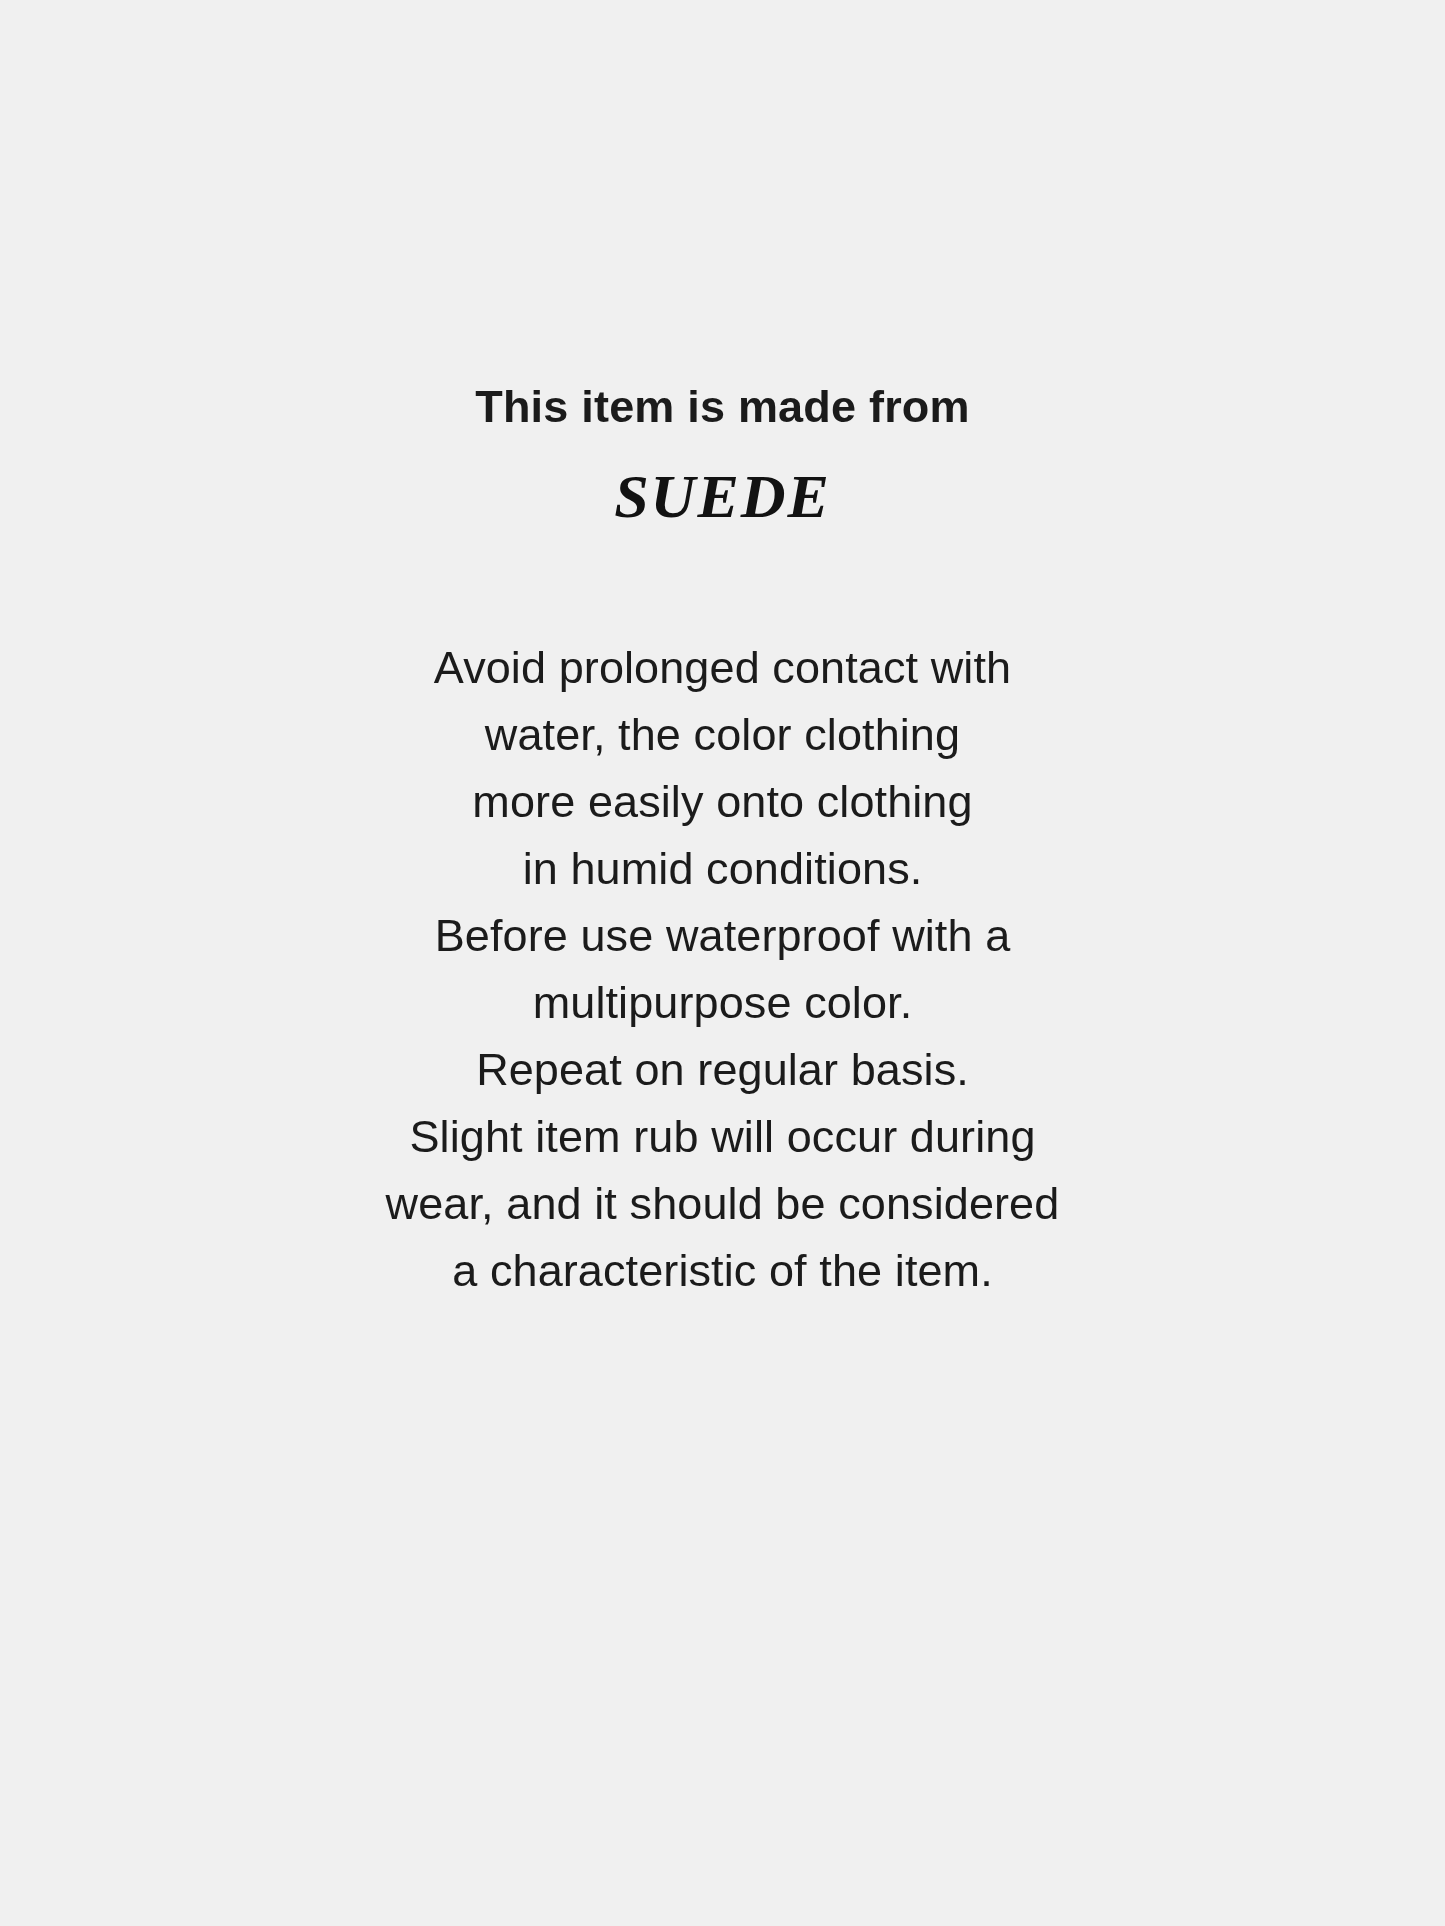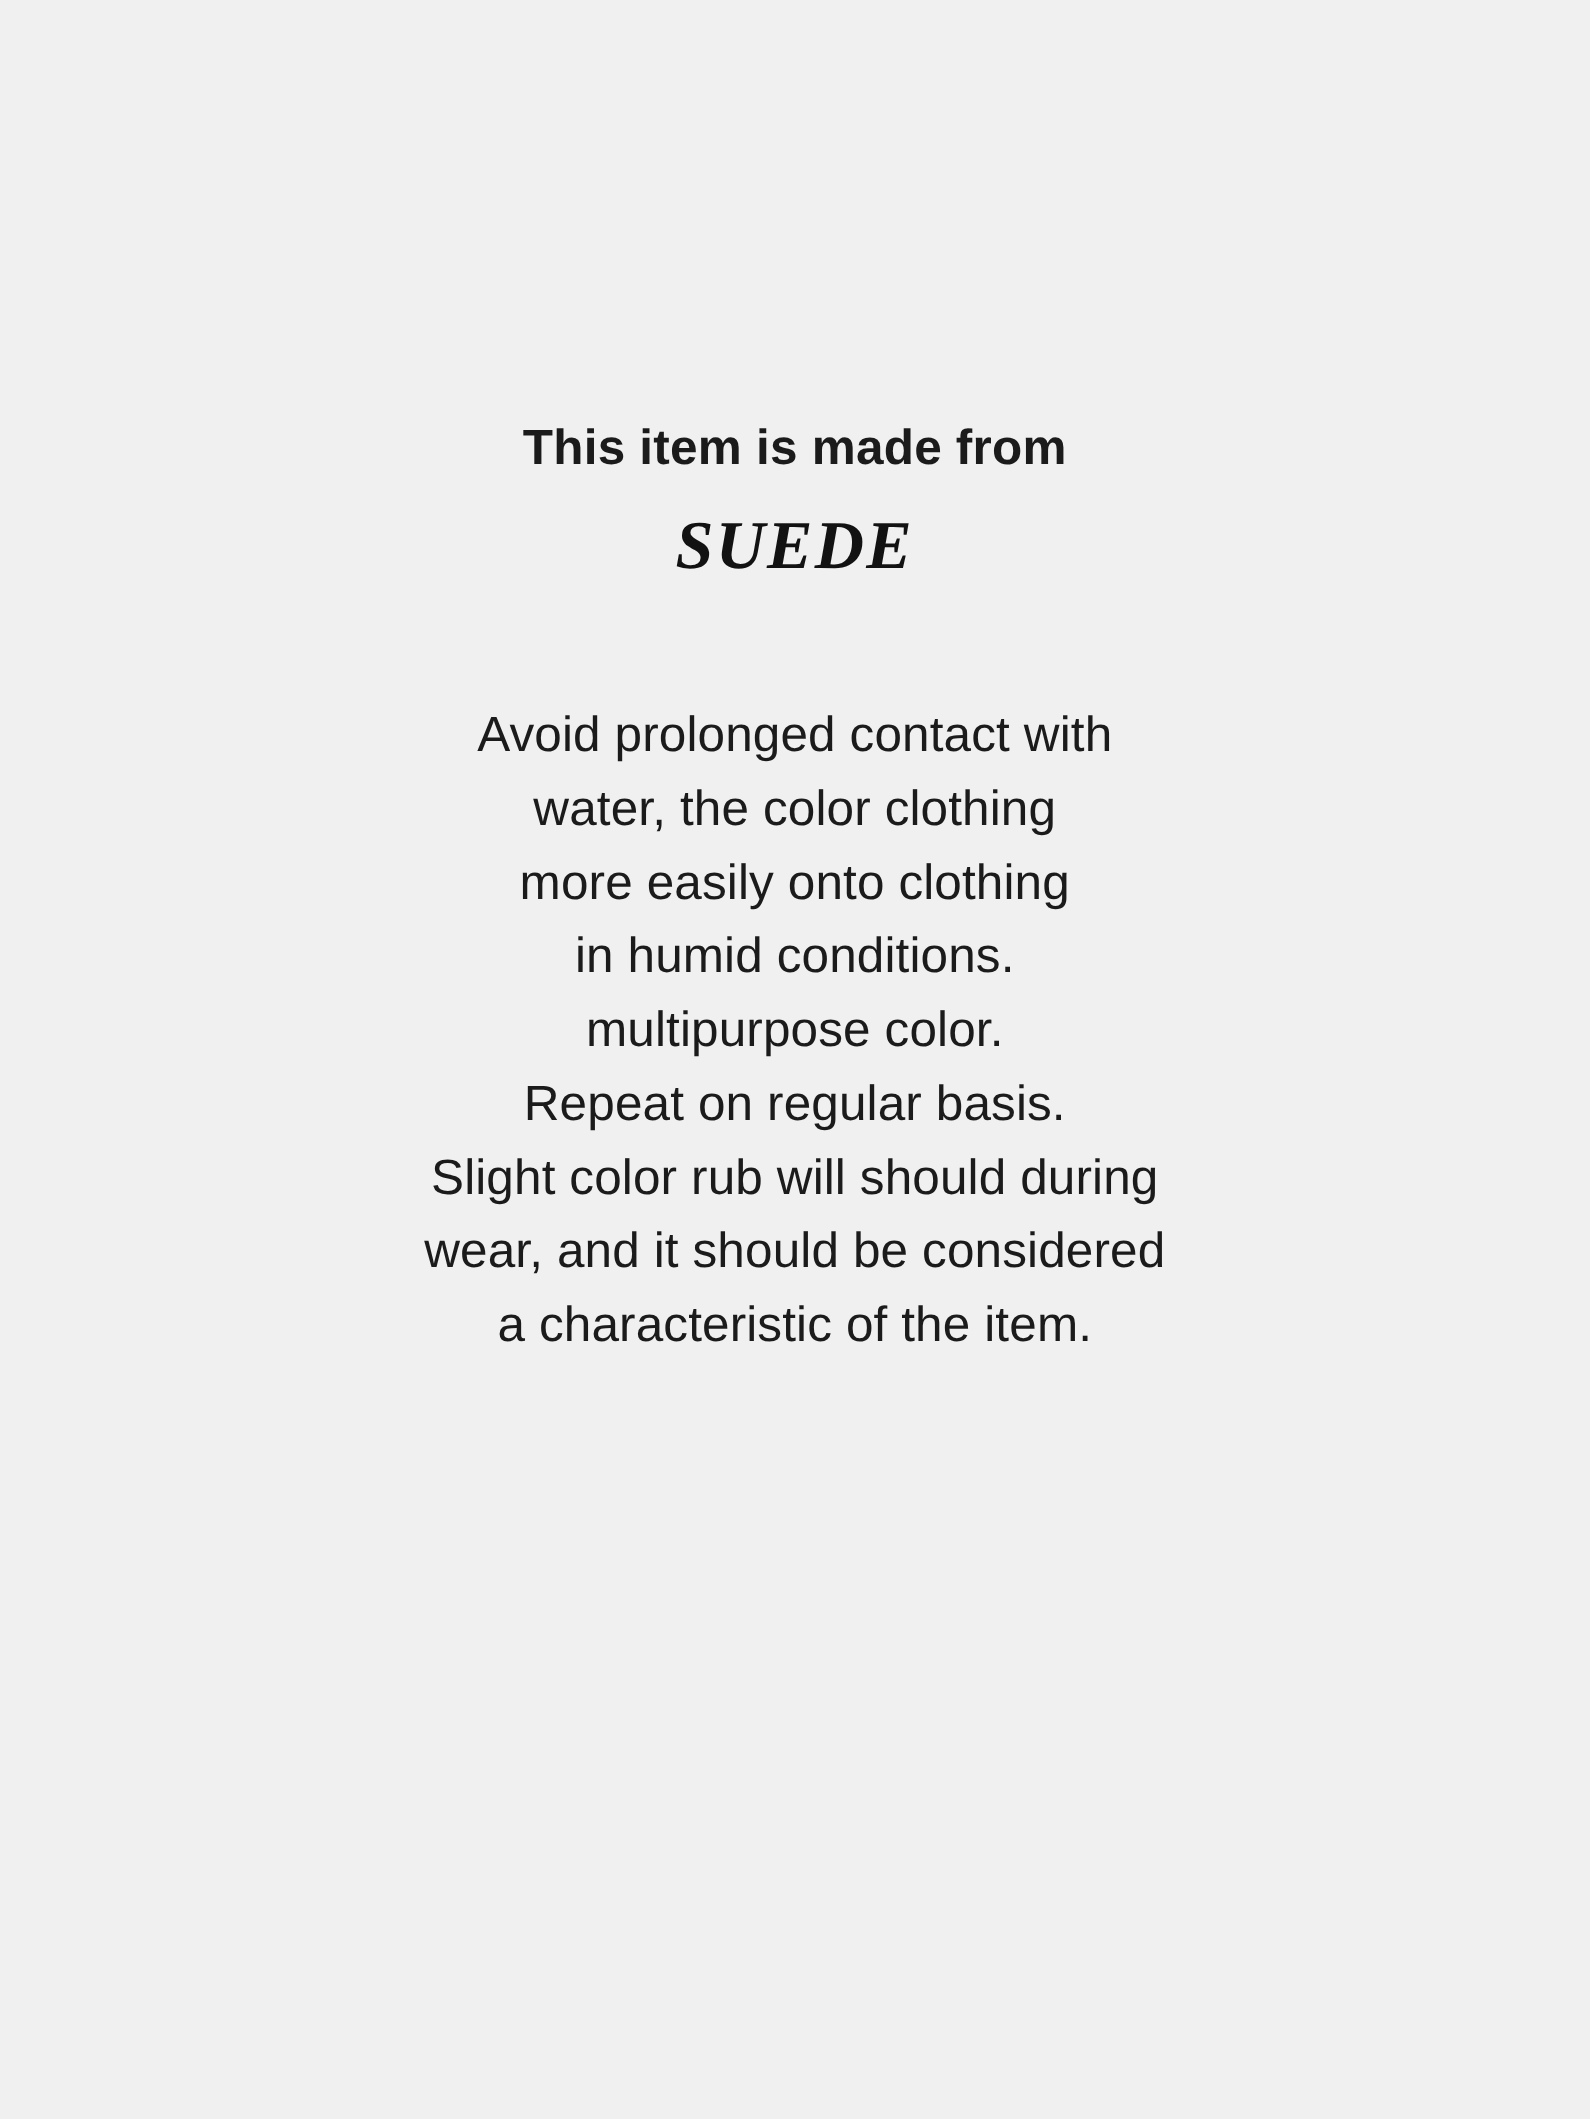--- a/index.html
+++ b/index.html
@@ -64,20 +64,21 @@
 
   <div class="intro-line">This item is made from</div>
 
   <div class="material-name">SUEDE</div>
 
   <div class="care-block">
     <span class="care-line">Avoid prolonged contact with</span>
     <span class="care-line">water, the color clothing</span>
     <span class="care-line">more easily onto clothing</span>
     <span class="care-line">in humid conditions.</span>
+    <span class="care-line">Before use waterproof with a</span>
     <span class="care-line">multipurpose color.</span>
     <span class="care-line">Repeat on regular basis.</span>
-    <span class="care-line">Slight color rub will should during</span>
+    <span class="care-line">Slight item rub will occur during</span>
     <span class="care-line">wear, and it should be considered</span>
     <span class="care-line">a characteristic of the item.</span>
   </div>
 
 </div>
 
 </body></html>

